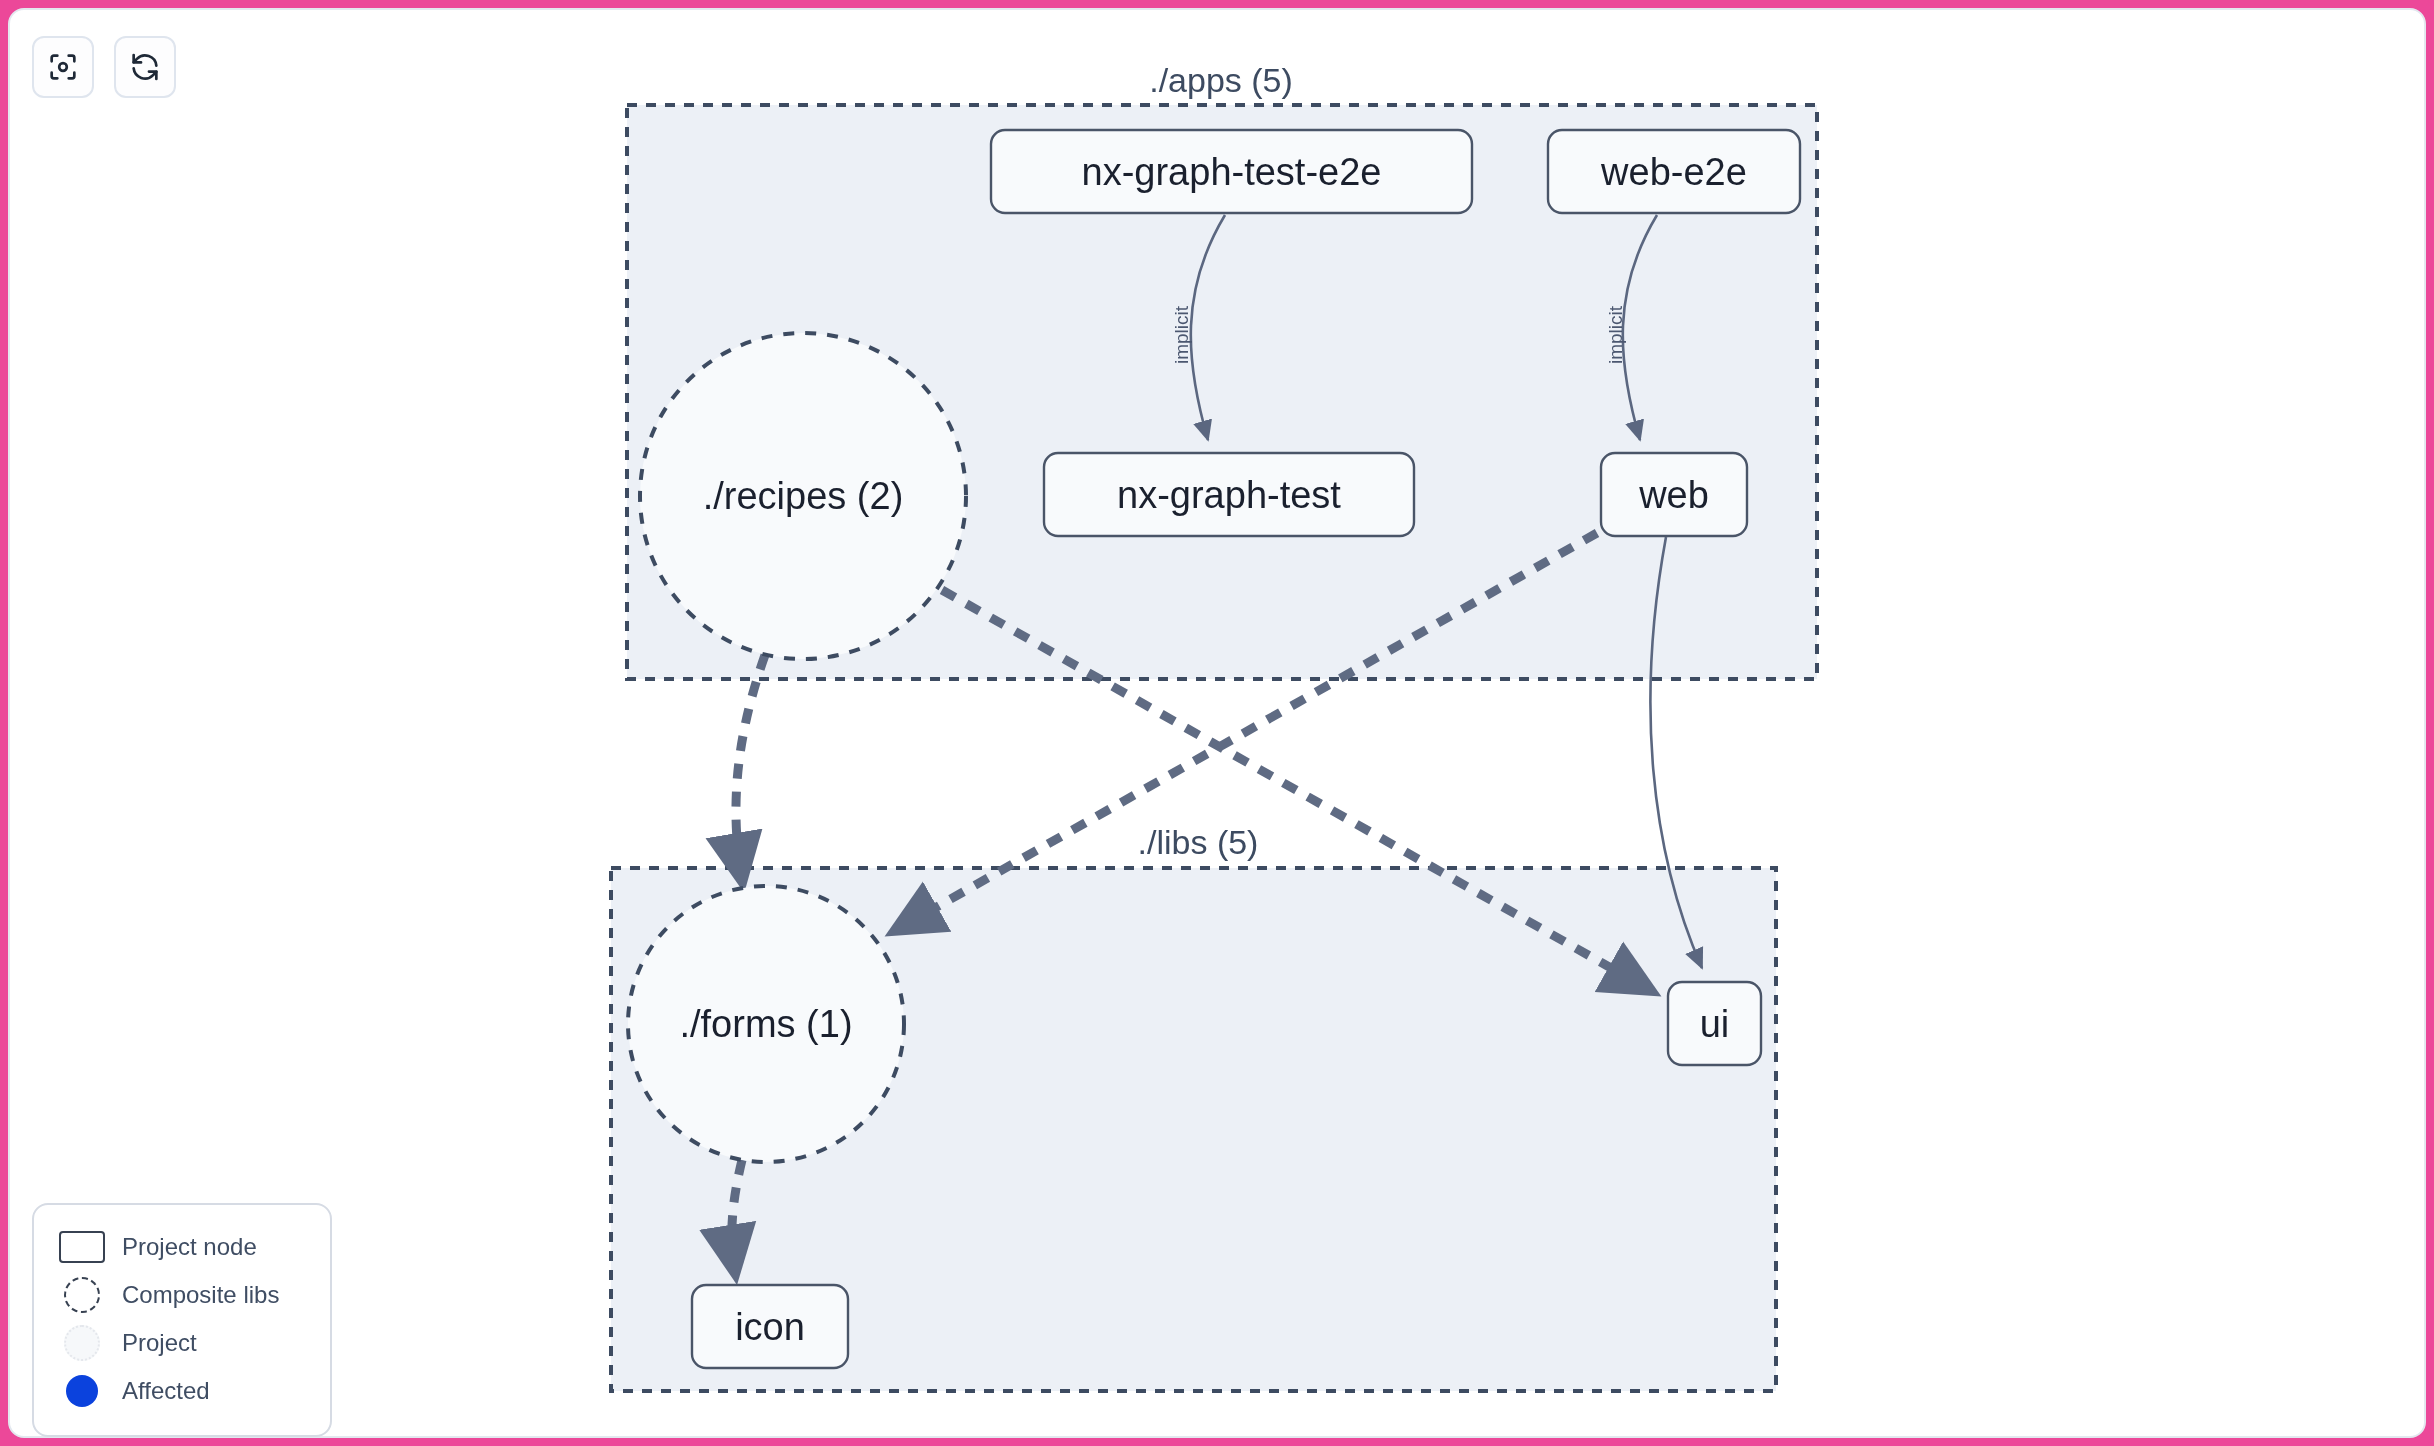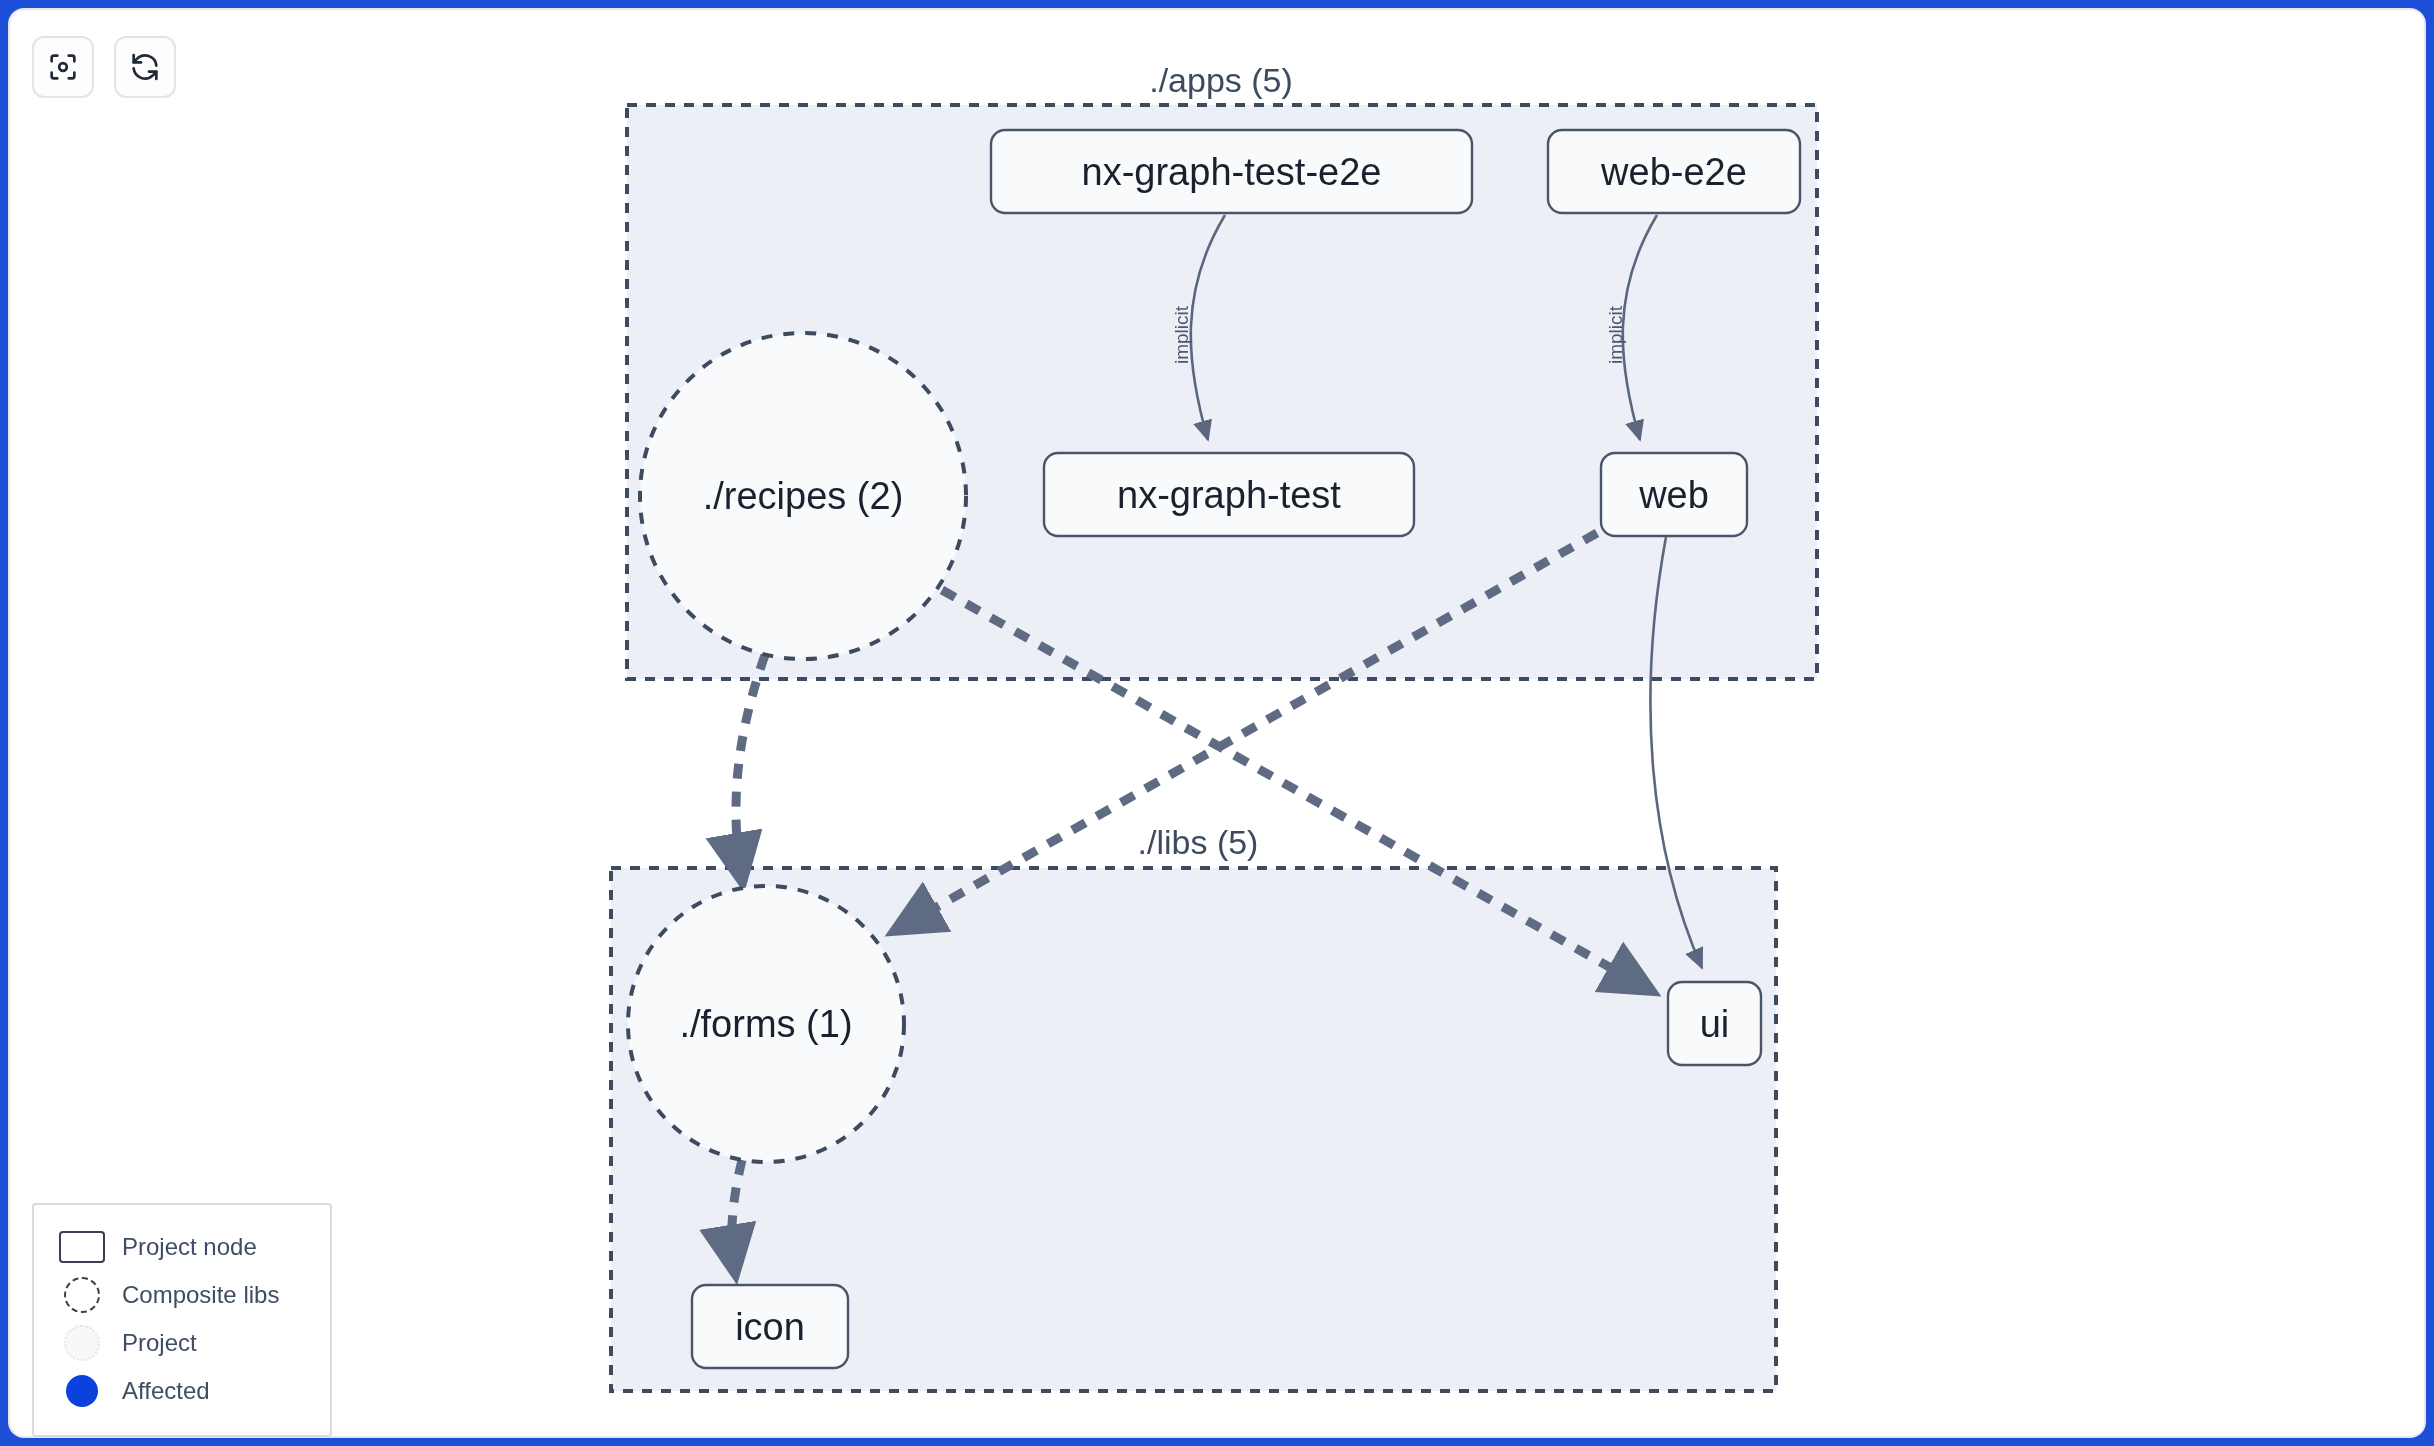--- a/index.html
+++ b/index.html
@@ -5,21 +5,21 @@
   html, body {
     margin: 0;
     padding: 0;
     background: #ffffff;
     font-family: "Liberation Sans", sans-serif;
   }
   #app {
     position: relative;
     width: 2434px;
     height: 1446px;
-    background: #1d4ed8;
+    background: #ec4899;
     overflow: hidden;
     text-align: center;
   }
   
   #panel {
     position: absolute;
     left: 8px;
     top: 8px;
     width: 2418px;
     height: 1430px;
@@ -58,21 +58,21 @@
   }
   .tool-btn svg { display: block; }
 
   
   #legend {
     position: absolute;
     left: 32px;
     top: 1203px;
     width: 300px;
     border: 2px solid #d6dbe4;
-    border-radius: 4px;
+    border-radius: 16px;
     background: #ffffff;
     box-sizing: border-box;
     padding: 18px 12px 20px 22px;
     z-index: 20;
   }
   .legend-row {
     display: flex;
     align-items: center;
     height: 48px;
   }

